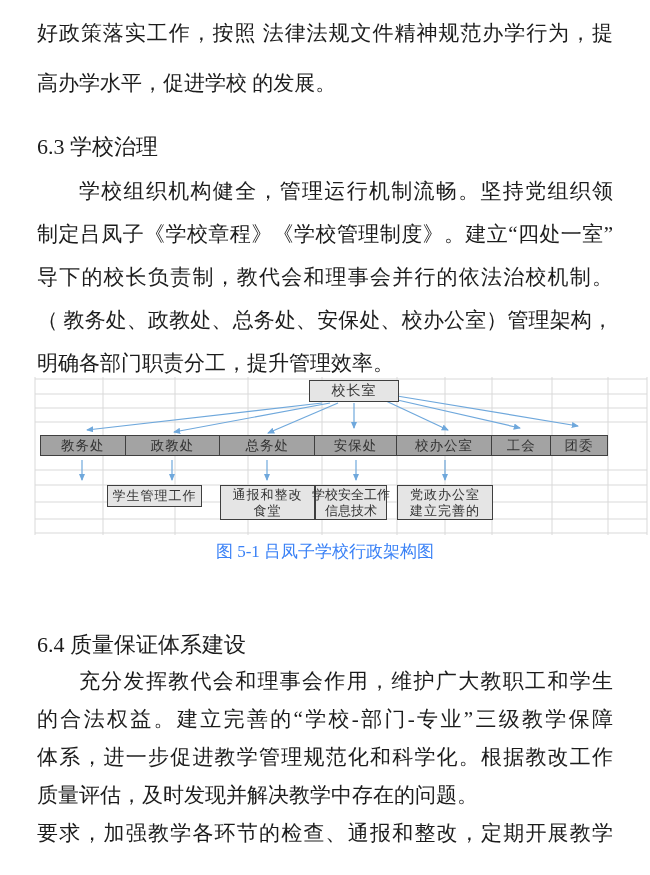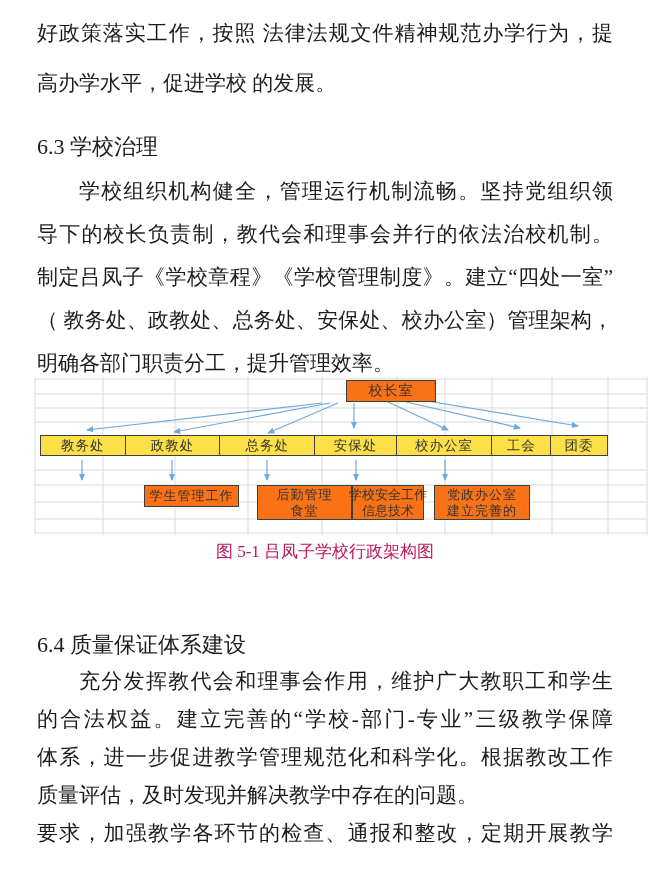--- a/index.html
+++ b/index.html
@@ -29,57 +29,57 @@
   .s64p .bodyline{height:38px;line-height:38px;}
   .heading{
     position:absolute;left:37px;right:37px;
     font-size:22px;line-height:34px;
     white-space:nowrap;
   }
   
   .figure{position:absolute;left:0;top:377px;width:650px;height:158px;}
   .figure svg{position:absolute;left:0;top:0;}
   .orgbox{
-    position:absolute;background:#f97316;
+    position:absolute;background:#e5e5e5;
     border:1.4px solid var(--border);
     display:flex;flex-direction:column;align-items:center;justify-content:center;
-    font-size:13px;color:#333;letter-spacing:1px;white-space:nowrap;margin-left:37px;
+    font-size:13px;color:#333;letter-spacing:1px;white-space:nowrap;
   }
   .rootbox{left:309px;top:3px;width:90px;height:22px;font-size:14px;}
   .deptband{
     position:absolute;left:40px;top:58px;width:568px;height:21px;
-    border:1.4px solid var(--border);background:#fde047;
+    border:1.4px solid var(--border);background:#a3a3a3;
     display:flex;flex-direction:row;align-items:stretch;
   }
   .deptcell{
     display:flex;align-items:center;justify-content:center;
     font-size:13.5px;color:#333;letter-spacing:1px;white-space:nowrap;
     border-right:1.3px solid var(--border);
   }
   .deptcell:last-child{border-right:none;}
   .subline{line-height:16px;}
   .caption{
     position:absolute;left:0;top:540px;width:650px;
-    text-align:center;font-size:17px;line-height:24px;color:#be185d;
+    text-align:center;font-size:17px;line-height:24px;color:#3b82f6;
     white-space:nowrap;
   }
 </style>
 </head>
 <body>
 
 <div class="block intro" style="top:8px">
   <div class="bodyline">好政策落实工作，按照 法律法规文件精神规范办学行为，提</div>
   <div class="bodyline last">高办学水平，促进学校 的发展。</div>
 </div>
 
 <div class="heading" style="top:130px">6.3 学校治理</div>
 <div class="block s63p" style="top:170px">
   <div class="bodyline indent">学校组织机构健全，管理运行机制流畅。坚持党组织领</div>
+  <div class="bodyline">制定吕凤子《学校章程》《学校管理制度》。建立“四处一室”</div>
   <div class="bodyline">导下的校长负责制，教代会和理事会并行的依法治校机制。</div>
-  <div class="bodyline">制定吕凤子《学校章程》《学校管理制度》。建立“四处一室”</div>
   <div class="bodyline">（ 教务处、政教处、总务处、安保处、校办公室）管理架构，</div>
   <div class="bodyline last">明确各部门职责分工，提升管理效率。</div>
 </div>
 
 <div class="figure">
   <svg width="650" height="158" viewBox="0 0 650 158">
     <defs>
       <marker id="arw" markerWidth="8" markerHeight="8" refX="5.2" refY="2.6" orient="auto">
         <path d="M0,0 L6,2.6 L0,5.2 Z" style="fill:var(--arrow)"></path>
       </marker>
@@ -134,21 +134,21 @@
     <div class="deptcell" style="width:82px">安保处</div>
     <div class="deptcell" style="width:96px">校办公室</div>
     <div class="deptcell" style="width:59px">工会</div>
     <div class="deptcell" style="width:56px">团委</div>
   </div>
 
   <div class="orgbox" style="left:107px;top:108px;width:95px;height:22px">
     <div class="subline">学生管理工作</div>
   </div>
   <div class="orgbox" style="left:220px;top:108px;width:95px;height:35px">
-    <div class="subline">后勤管理</div>
+    <div class="subline">通报和整改</div>
     <div class="subline">食堂</div>
   </div>
   <div class="orgbox" style="left:315px;top:108px;width:72px;height:35px;letter-spacing:0">
     <div class="subline">学校安全工作</div>
     <div class="subline">信息技术</div>
   </div>
   <div class="orgbox" style="left:397px;top:108px;width:96px;height:35px">
     <div class="subline">党政办公室</div>
     <div class="subline">建立完善的</div>
   </div>

